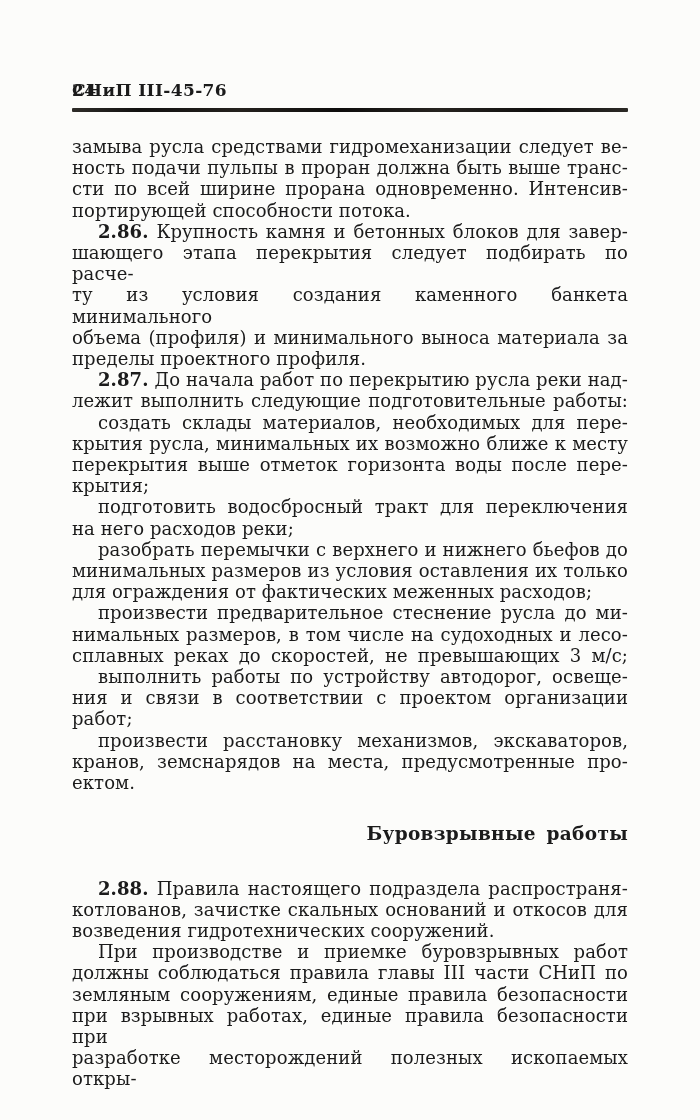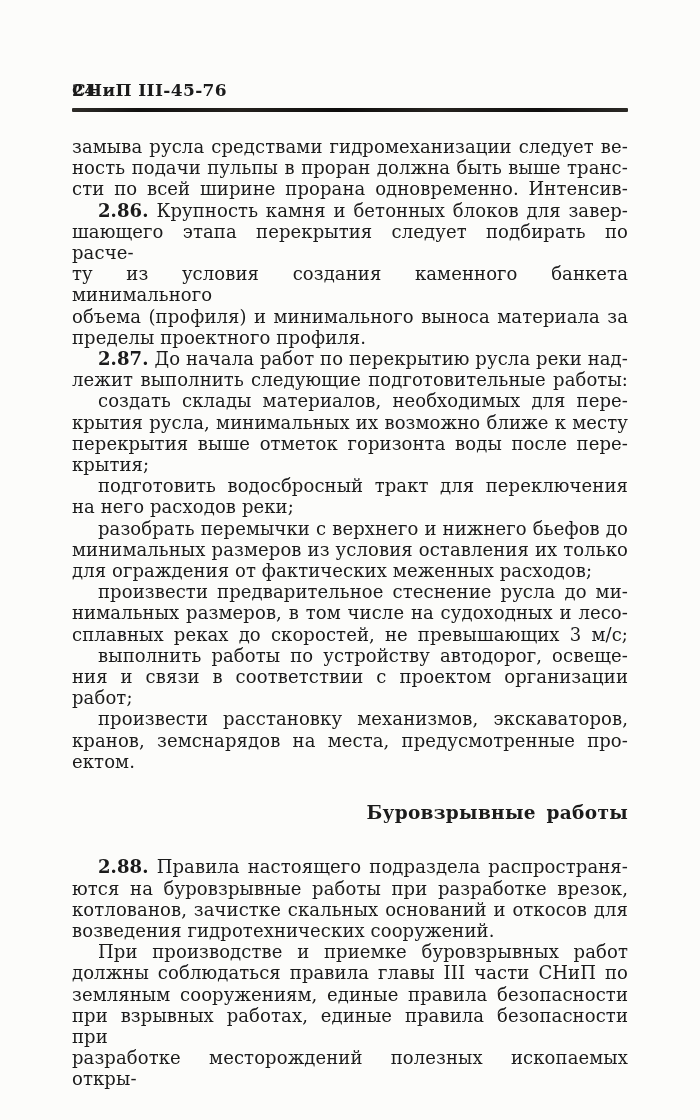--- a/index.html
+++ b/index.html
@@ -89,20 +89,21 @@
   <div class="header">
     <span class="doc-code">СНиП III-45-76</span>
     <span class="page-num">24</span>
   </div>
   <div class="rule"></div>
   <div class="doc-body" id="doc-body">
       <div class="paragraph">
         <div class="line">замыва русла средствами гидромеханизации следует ве-</div>
         <div class="line">ность подачи пульпы в проран должна быть выше транс-</div>
         <div class="line">сти по всей ширине прорана одновременно. Интенсив-</div>
+        <div class="line last">портирующей способности потока.</div>
       </div>
       <div class="paragraph">
         <div class="line indent"><b>2.86.</b> Крупность камня и бетонных блоков для завер-</div>
         <div class="line">шающего этапа перекрытия следует подбирать по расче-</div>
         <div class="line">ту из условия создания каменного банкета минимального</div>
         <div class="line">объема (профиля) и минимального выноса материала за</div>
         <div class="line last">пределы проектного профиля.</div>
       </div>
       <div class="paragraph">
         <div class="line indent"><b>2.87.</b> До начала работ по перекрытию русла реки над-</div>
@@ -134,21 +135,20 @@
         <div class="line last">работ;</div>
       </div>
       <div class="paragraph">
         <div class="line indent">произвести расстановку механизмов, экскаваторов,</div>
         <div class="line">кранов, земснарядов на места, предусмотренные про-</div>
         <div class="line last">ектом.</div>
       </div>
       <div class="heading">Буровзрывные работы</div>
       <div class="paragraph">
         <div class="line indent"><b>2.88.</b> Правила настоящего подраздела распространя-</div>
-        <div class="line">ются на буровзрывные работы при разработке врезок,</div>
         <div class="line">котлованов, зачистке скальных оснований и откосов для</div>
         <div class="line last">возведения гидротехнических сооружений.</div>
       </div>
       <div class="paragraph">
         <div class="line indent">При производстве и приемке буровзрывных работ</div>
         <div class="line">должны соблюдаться правила главы III части СНиП по</div>
         <div class="line">земляным сооружениям, единые правила безопасности</div>
         <div class="line">при взрывных работах, единые правила безопасности при</div>
         <div class="line">разработке месторождений полезных ископаемых откры-</div>
       </div>

